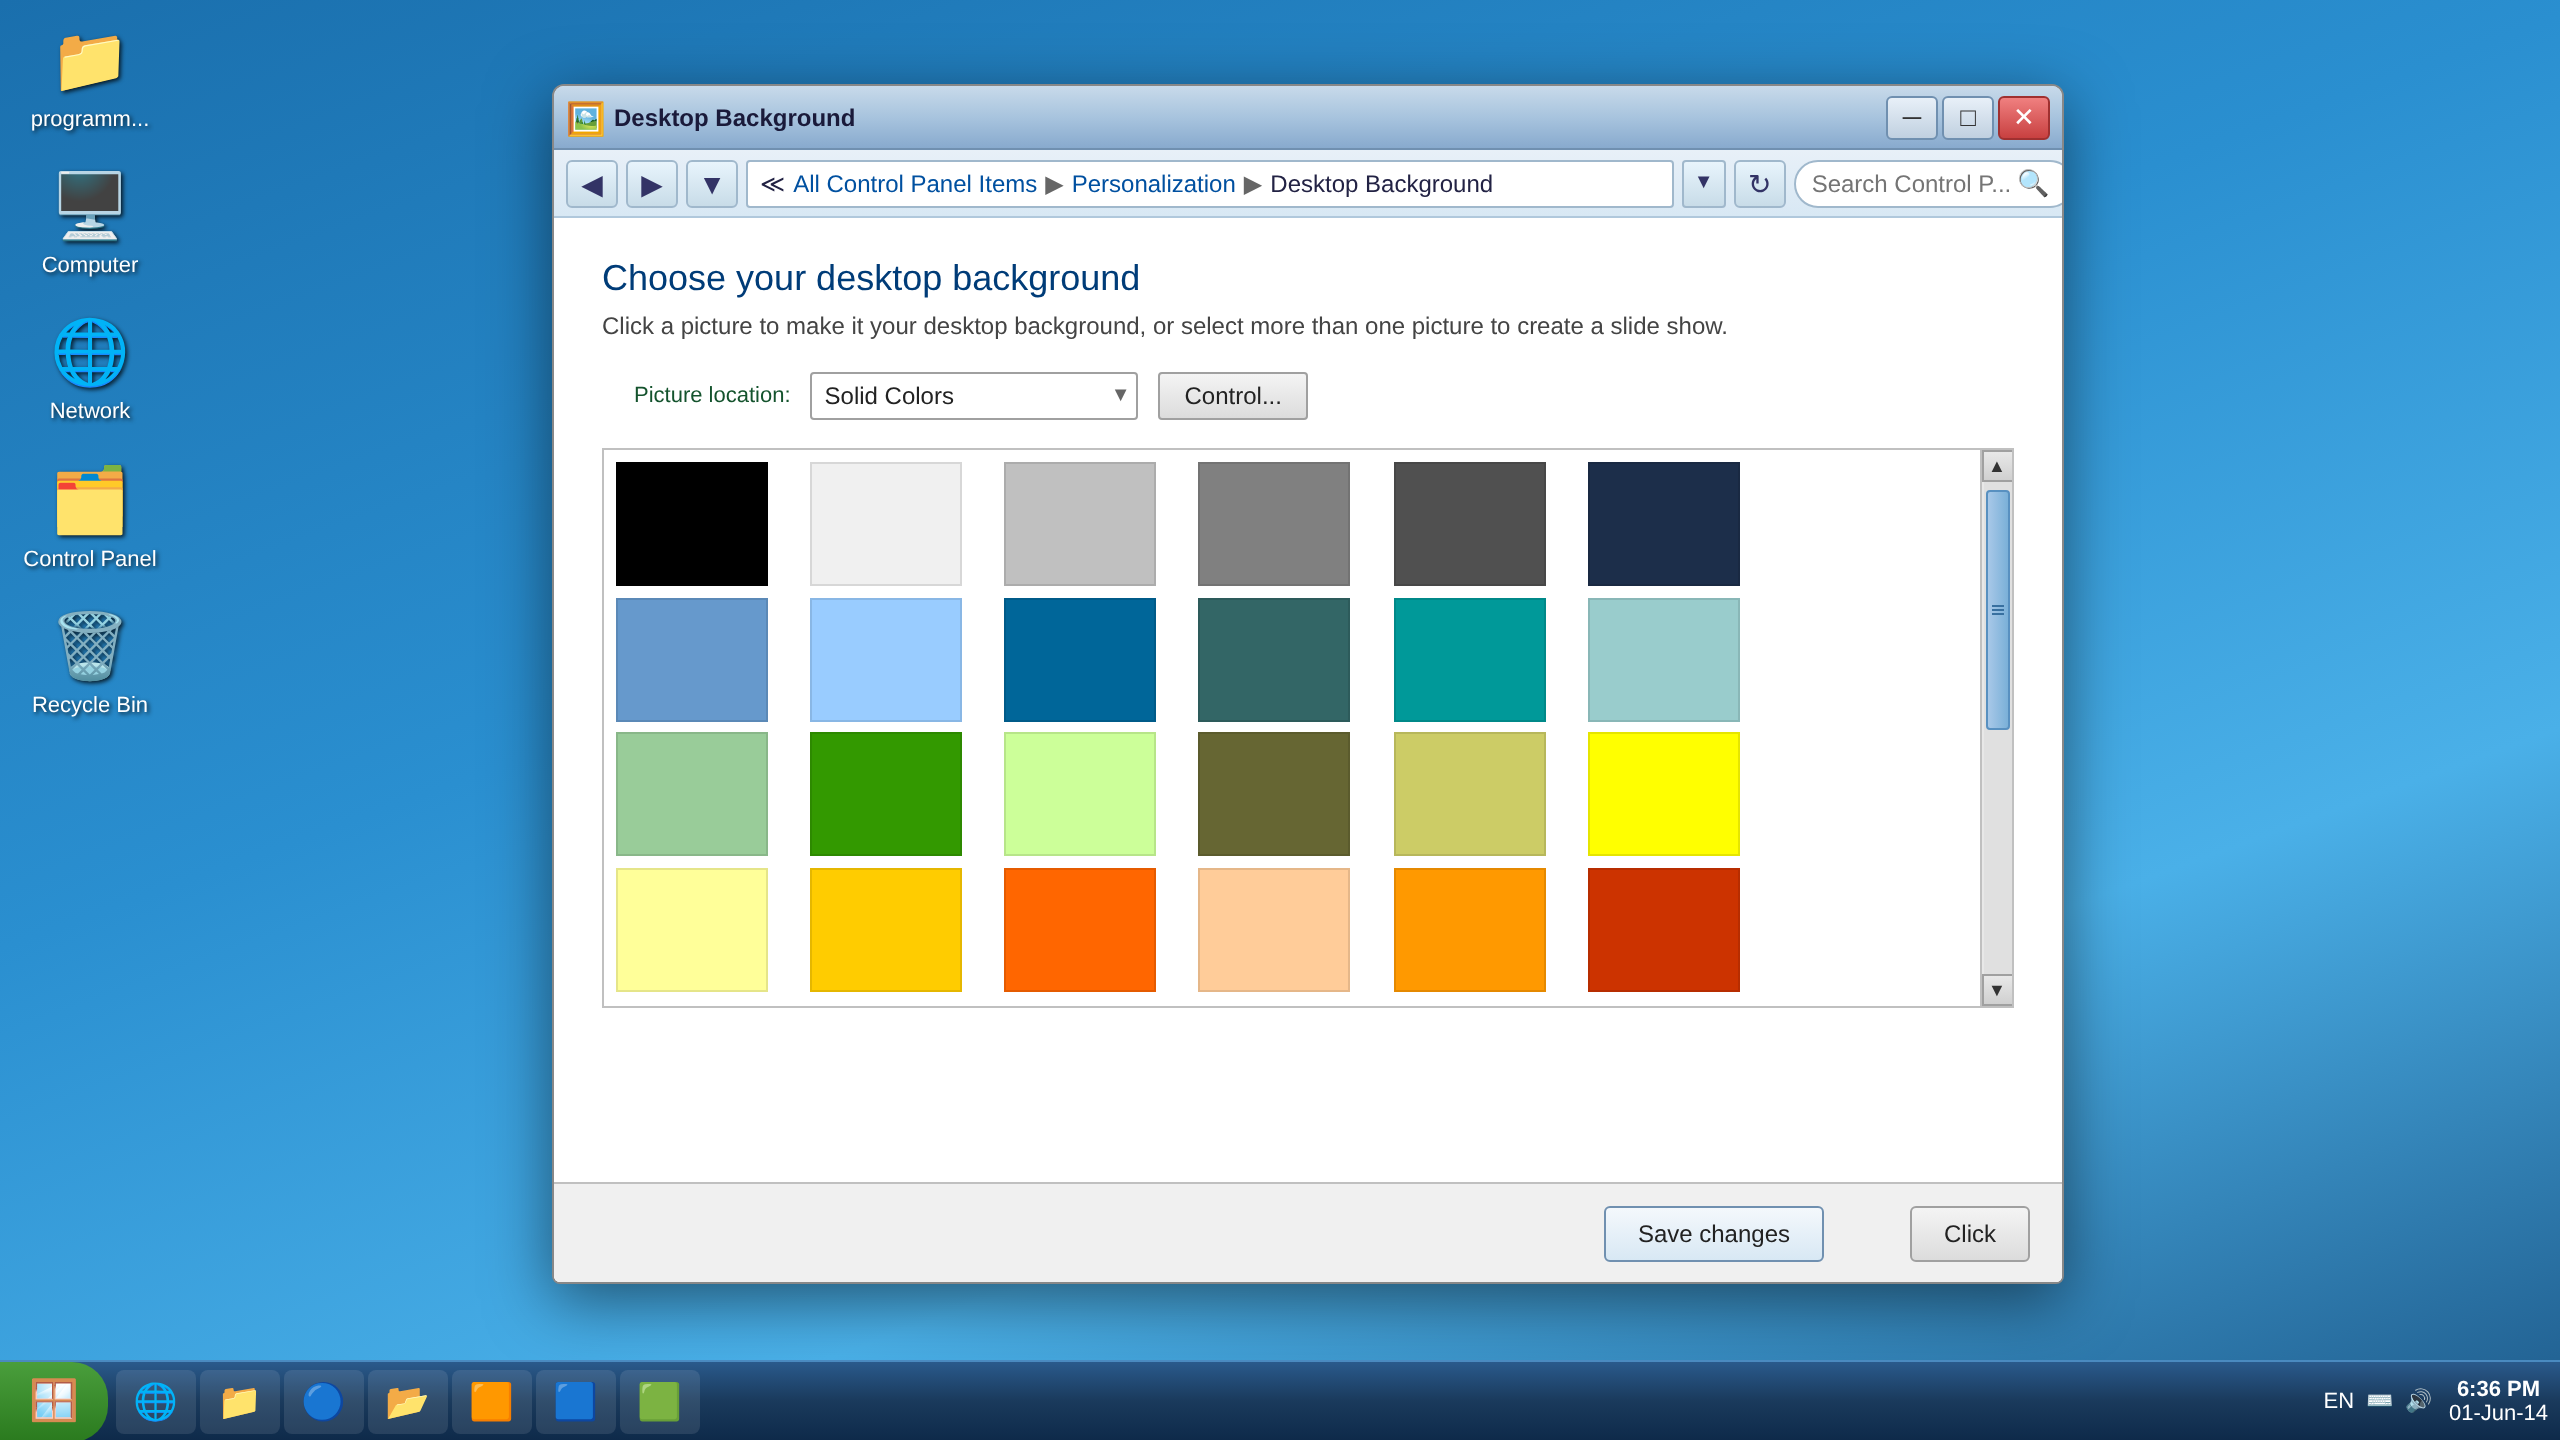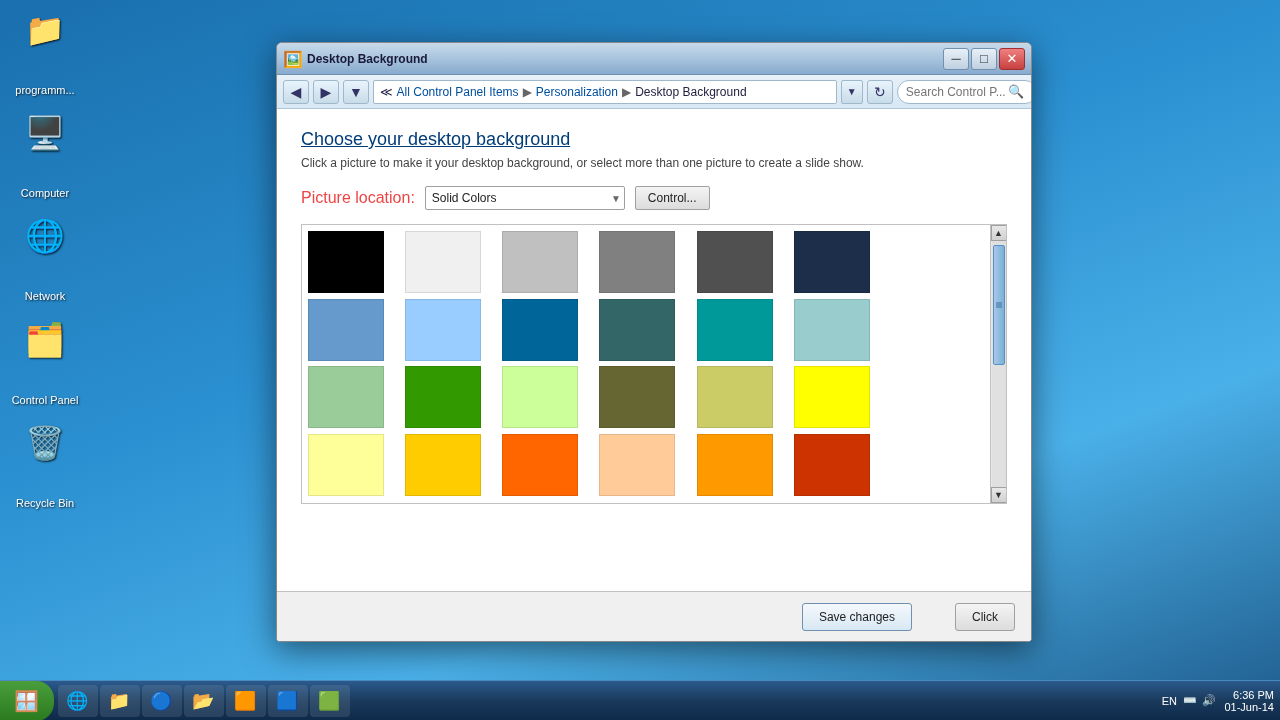--- a/index.html
+++ b/index.html
@@ -46,21 +46,20 @@
       margin-bottom: 4px;
       display: flex;
       align-items: center;
       justify-content: center;
       font-size: 32px;
     }
     .desktop-icon .icon-label {
       font-size: 11px;
       text-align: center;
       line-height: 1.2;
-      margin-top: 30px;
     }
 
     
     .taskbar {
       position: absolute;
       bottom: 0;
       left: 0;
       width: 1280px;
       height: 40px;
       background: linear-gradient(to bottom, #2a5a8c 0%, #1a3a5c 50%, #0e2a4a 100%);
@@ -107,21 +106,21 @@
       padding: 0 8px;
       color: white;
       font-size: 11px;
     }
     .taskbar-clock {
       text-align: right;
       color: white;
       font-size: 11px;
       padding-right: 6px;
     }
-    .taskbar-clock div:first-child { font-weight: normal; }
+    .taskbar-clock div:first-child { font-weight: bold; text-align: center; }
 
     
     .window {
       position: absolute;
       top: 42px;
       left: 276px;
       width: 756px;
       height: 600px;
       background: #f0f0f0;
       border: 1px solid #888;
@@ -254,47 +253,47 @@
     .content-inner {
       padding: 20px 24px 0 24px;
       flex: 1;
       overflow: hidden;
     }
     .page-title {
       font-size: 18px;
       color: #003c78;
       margin-bottom: 6px;
       font-weight: normal;
-      text-decoration: underline;
     }
     .page-subtitle {
       font-size: 12px;
       color: #444;
       margin-bottom: 16px;
     }
     .location-row {
       display: flex;
       align-items: center;
       gap: 10px;
       margin-bottom: 14px;
     }
     .location-label {
-      font-size: 16px;
-      color: #ef4444;
+      font-size: 11px;
+      color: #14532d;
+      margin-left: 16px;
     }
     .location-dropdown {
       height: 24px;
       border: 1px solid #a0a0a0;
       border-radius: 2px;
       padding: 0 20px 0 6px;
       font-size: 12px;
       background: white;
       cursor: pointer;
       appearance: none;
-      width: 200px;
+      width: 164px;
       color: #222;
     }
     .dropdown-wrapper {
       position: relative;
     }
     .dropdown-arrow {
       position: absolute;
       right: 4px;
       top: 50%;
       transform: translateY(-50%);

